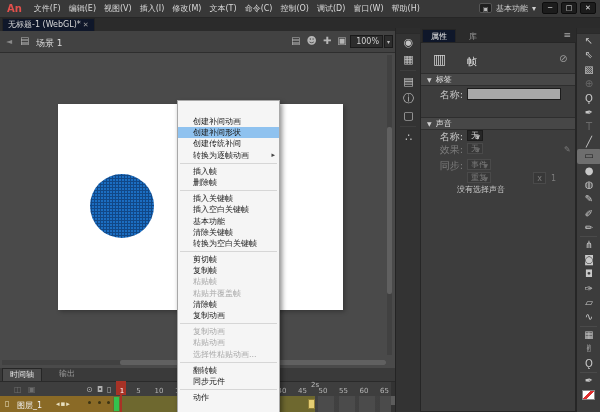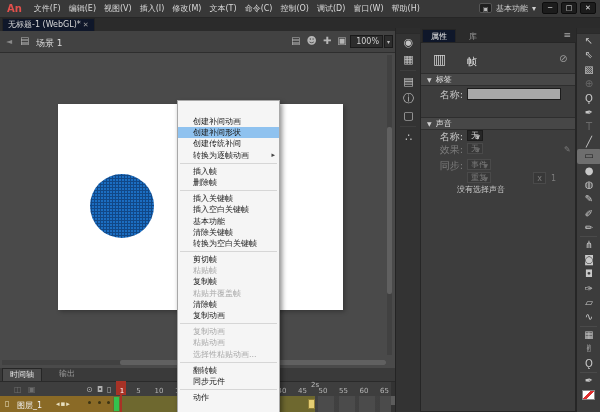--- a/index.html
+++ b/index.html
@@ -307,22 +307,22 @@
       <div class="cm-item"><span>插入帧</span></div>
       <div class="cm-item"><span>删除帧</span></div>
       <div class="cm-sep"></div>
       <div class="cm-item"><span>插入关键帧</span></div>
       <div class="cm-item"><span>插入空白关键帧</span></div>
       <div class="cm-item"><span>基本功能</span></div>
       <div class="cm-item"><span>清除关键帧</span></div>
       <div class="cm-item"><span>转换为空白关键帧</span></div>
       <div class="cm-sep"></div>
       <div class="cm-item"><span>剪切帧</span></div>
+      <div class="cm-item"><span>复制帧</span></div>
       <div class="cm-item dis"><span>粘贴帧</span></div>
-      <div class="cm-item"><span>复制帧</span></div>
       <div class="cm-item dis"><span>粘贴并覆盖帧</span></div>
       <div class="cm-item"><span>清除帧</span></div>
       <div class="cm-item"><span>复制动画</span></div>
       <div class="cm-sep"></div>
       <div class="cm-item dis"><span>复制动画</span></div>
       <div class="cm-item dis"><span>粘贴动画</span></div>
       <div class="cm-item dis"><span>选择性粘贴动画...</span></div>
       <div class="cm-sep"></div>
       <div class="cm-item"><span>翻转帧</span></div>
       <div class="cm-item"><span>同步元件</span></div>

